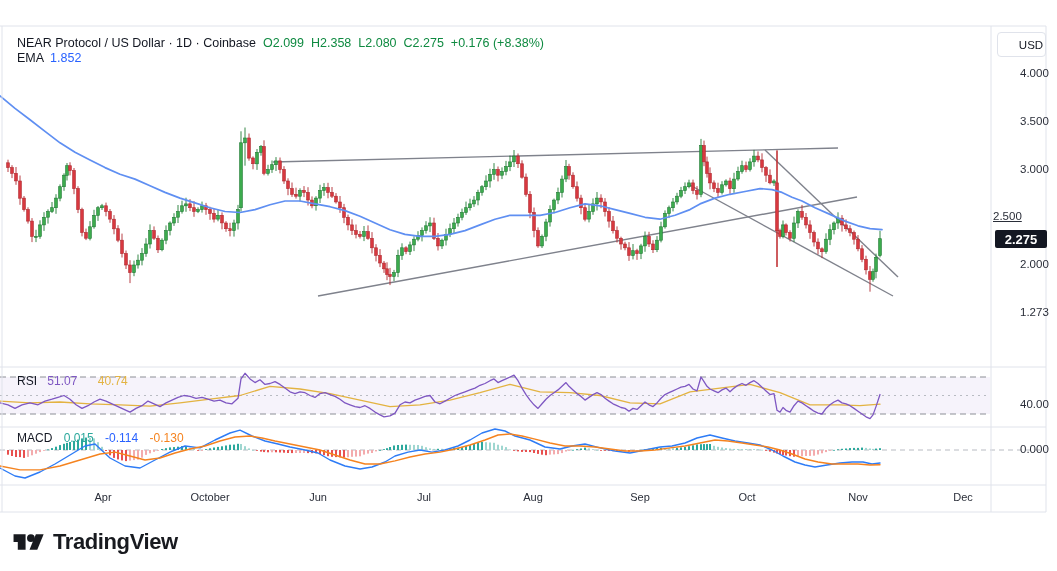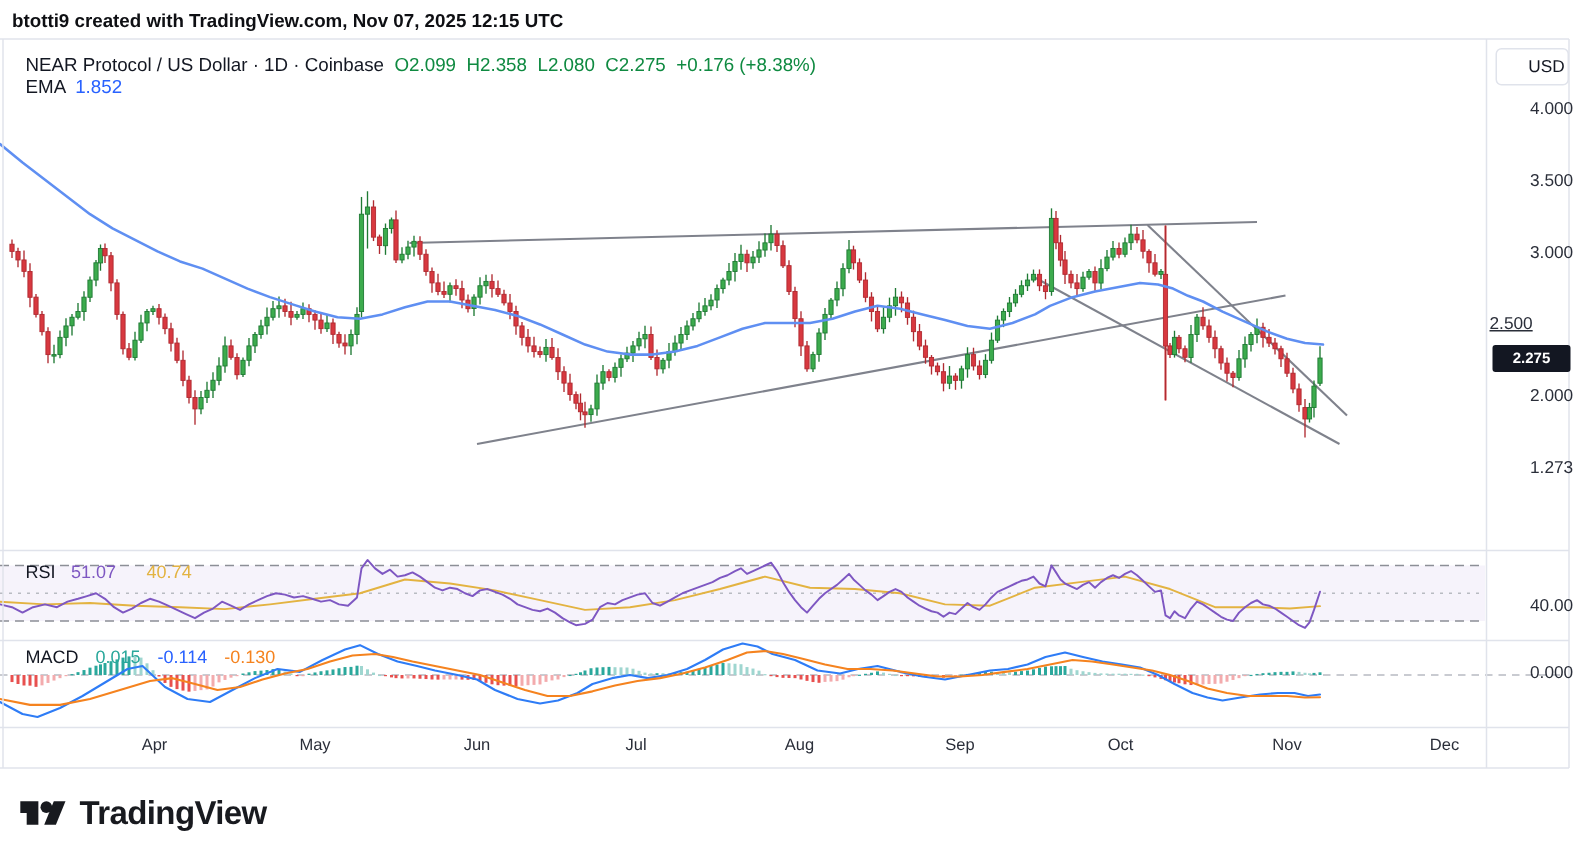--- a/index.html
+++ b/index.html
@@ -10,21 +10,21 @@
   .attribution{left:8px;top:7px;font-size:12.5px;font-weight:700;color:#0e0f13;}
   .legend1{left:17px;top:36px;font-size:12.5px;color:#131722;}
   .legend1 .tok{margin-left:7px;}
   .legend2{left:17px;top:51px;font-size:12.5px;color:#131722;}
   .legend2 .val{color:#2962ff;margin-left:6px;}
   .rsi-legend{left:17px;top:374px;font-size:12px;color:#131722;}
   .macd-legend{left:17px;top:431px;font-size:12px;color:#131722;}
   .usd-btn{left:997px;top:32px;width:49px;height:25px;border:1px solid #e0e3eb;border-radius:4px;
     font-size:11.5px;color:#131722;display:flex;align-items:center;justify-content:center;cursor:pointer;box-sizing:border-box;padding-left:19px;}
   .price-badge{left:995px;top:230px;width:52px;height:18px;background:#131722;color:#fff;border-radius:2px;
-    font-size:10px;font-weight:600;display:flex;align-items:center;justify-content:center;}
+    font-size:13px;font-weight:600;display:flex;align-items:center;justify-content:center;}
   .axis-label{font-size:11.5px;color:#2a2e39;margin-left:17px;}
   .month-label{font-size:11px;color:#2a2e39;transform:translateX(-50%);}
   .logo{left:10px;top:525px;display:flex;align-items:center;gap:9px;}
   .logo-text{font-size:22px;font-weight:800;color:#181a1f;letter-spacing:-0.4px;}
 </style>
 </head>
 <body>
 
 <div id="app">
   <svg id="chart" width="1057" height="571">
@@ -715,21 +715,20 @@
       <line x1="0" y1="26" x2="1046" y2="26" stroke="#e0e3eb" stroke-width="1"></line>
       <line x1="0" y1="367" x2="1046" y2="367" stroke="#e0e3eb" stroke-width="1"></line>
       <line x1="0" y1="427" x2="1046" y2="427" stroke="#e0e3eb" stroke-width="1"></line>
       <line x1="0" y1="485" x2="1046" y2="485" stroke="#e0e3eb" stroke-width="1"></line>
       <line x1="0" y1="512" x2="1046" y2="512" stroke="#e0e3eb" stroke-width="1"></line>
       <line x1="2" y1="26" x2="2" y2="512" stroke="#e0e3eb" stroke-width="1"></line>
       <line x1="991" y1="26" x2="991" y2="512" stroke="#e0e3eb" stroke-width="1"></line>
       <line x1="1046" y1="26" x2="1046" y2="512" stroke="#e0e3eb" stroke-width="1"></line>
     </svg>
 
-  <div class="abs attribution">btotti9 created with TradingView.com, Nov 07, 2025 12:15 UTC</div>
 
   <div class="abs legend1">
     <span>NEAR Protocol / US Dollar · 1D · Coinbase</span><span id="ohlc-tokens"><span class="tok" style="color: rgb(15, 138, 65);">O2.099</span><span class="tok" style="color: rgb(15, 138, 65);">H2.358</span><span class="tok" style="color: rgb(15, 138, 65);">L2.080</span><span class="tok" style="color: rgb(15, 138, 65);">C2.275</span><span class="tok" style="color: rgb(15, 138, 65);">+0.176 (+8.38%)</span></span>
   </div>
   <div class="abs legend2">
     <span>EMA</span><span class="val">1.852</span>
   </div>
 
   <div class="abs rsi-legend">
     <span>RSI</span>
@@ -750,21 +749,21 @@
       <div class="abs axis-label" style="left: 1003px; top: 162.5px;">3.000</div>
       <div class="abs axis-label" style="left: 976px; top: 210.25px; text-decoration: underline;">2.500</div>
       <div class="abs axis-label" style="left: 1003px; top: 258px;">2.000</div>
       <div class="abs axis-label" style="left: 1003px; top: 305.75px;">1.273</div>
     </div>
   <div class="abs price-badge" style="top: 230px;">2.275</div>
   <div class="abs axis-label" id="rsi-axis-label" style="left: 1003px; top: 397.75px;">40.00</div>
   <div class="abs axis-label" id="macd-axis-label" style="left: 1003px; top: 443px;">0.000</div>
   <div id="time-axis">
       <div class="abs month-label" style="left: 103px; top: 491px;">Apr</div>
-      <div class="abs month-label" style="left: 210px; top: 491px;">May</div>
+      <div class="abs month-label" style="left: 210px; top: 491px;">October</div>
       <div class="abs month-label" style="left: 318px; top: 491px; text-align: center;">Jun</div>
       <div class="abs month-label" style="left: 424px; top: 491px;">Jul</div>
       <div class="abs month-label" style="left: 533px; top: 491px;">Aug</div>
       <div class="abs month-label" style="left: 640px; top: 491px;">Sep</div>
       <div class="abs month-label" style="left: 747px; top: 491px;">Oct</div>
       <div class="abs month-label" style="left: 858px; top: 491px;">Nov</div>
       <div class="abs month-label" style="left: 963px; top: 491px;">Dec</div>
     </div>
 
   <div class="abs logo">

